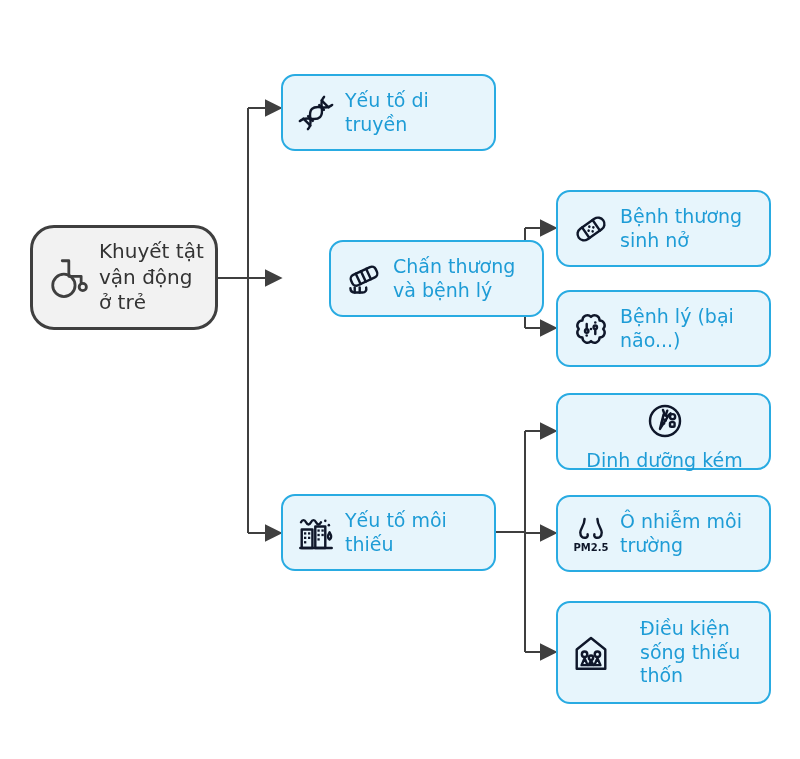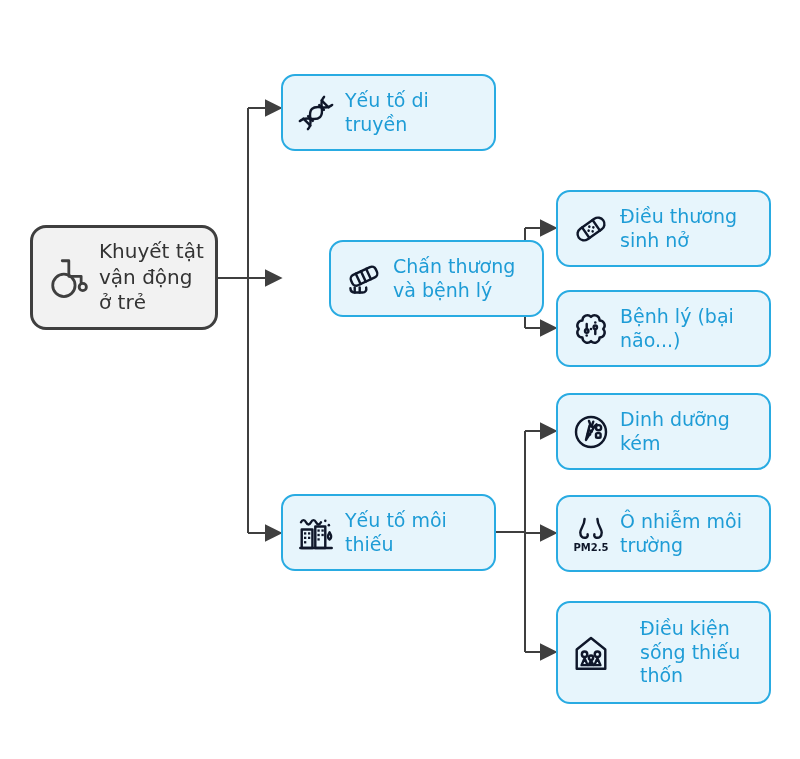--- a/index.html
+++ b/index.html
@@ -13,31 +13,31 @@
     width:215px;height:77px;
     display:flex;align-items:center;gap:8px;
     padding:6px 10px 6px 12px;
     background:#e7f5fc;border:2.5px solid #29abe2;border-radius:14px;
     color:#1e9cd6;cursor:pointer;
   }
   .node .icon{flex:0 0 auto;width:42px;display:flex;justify-content:center;align-items:center;color:#0f172a;}
   .node .label{font-size:19px;line-height:1.26;font-weight:500;}
   .node.root{
     width:188px;height:105px;left:30px;top:225px;
-    background:#f2f2f2;border:3px solid #3f3f3f;border-radius:16px;
+    background:#f2f2f2;border:3px solid #3f3f3f;border-radius:24px;
     color:#333333;
   }
   .node.root .icon{color:#3f3f3f;width:46px;}
   .node.root .label{font-size:20px;line-height:1.28;}
   .n-genetic{left:281px;top:74px;}
   .n-trauma{left:281px;top:240px;margin-left:48px;}
   .n-env{left:281px;top:494px;}
   .n-birth{left:556px;top:190px;}
   .n-path{left:556px;top:290px;}
-  .n-nutri{left:556px;top:393px;}
+  .n-nutri{left:556px;top:393px;flex-direction:column;}
   .n-poll{left:556px;top:495px;}
   .n-living{left:556px;top:601px;height:103px;gap:28px;}
   .ic{stroke:currentColor;fill:none;stroke-width:1.7;stroke-linecap:round;stroke-linejoin:round;}
   .icf{fill:currentColor;stroke:none;}
   .pm-text{font-family:"DejaVu Sans","Liberation Sans",sans-serif;font-size:7px;font-weight:bold;fill:currentColor;}
 </style>
 </head>
 <body>
 
 <div class="canvas">
@@ -155,21 +155,21 @@
           <path d="M18.5,9.5 V18.5"></path>
         </g>
         <g class="icf" transform="rotate(-35 14 14)">
           <circle cx="14" cy="12" r="0.9"></circle>
           <circle cx="12" cy="14" r="0.9"></circle>
           <circle cx="16" cy="14" r="0.9"></circle>
           <circle cx="14" cy="16" r="0.9"></circle>
         </g>
       </svg>
     </span>
-    <span class="label">Điều thương sinh nở</span>
+    <span class="label">Bệnh thương sinh nở</span>
   </div>
 
   <div class="node n-path">
     <span class="icon">
       <svg width="40" height="40" viewBox="0 0 28 28">
         <g class="ic" stroke-width="1.5">
           <path d="M22.5,14 A3.5,3.5 0 0 1 20,20 A3.5,3.5 0 0 1 14,22.5 A3.5,3.5 0 0 1 8,20 A3.5,3.5 0 0 1 5.5,14 A3.5,3.5 0 0 1 8,8 A3.5,3.5 0 0 1 14,5.5 A3.5,3.5 0 0 1 20,8 A3.5,3.5 0 0 1 22.5,14 Z"></path>
           <path d="M11,10.5 V14"></path>
           <circle cx="11" cy="15.4" r="1.2"></circle>
           <path d="M17,17.5 V14.2"></path>

